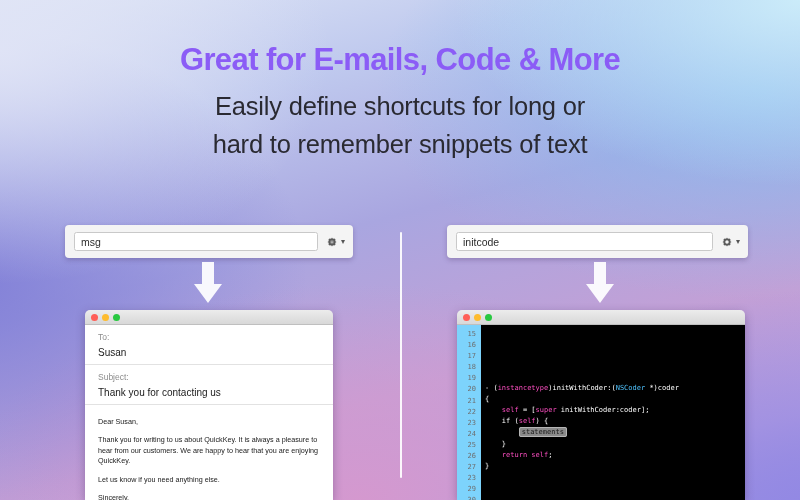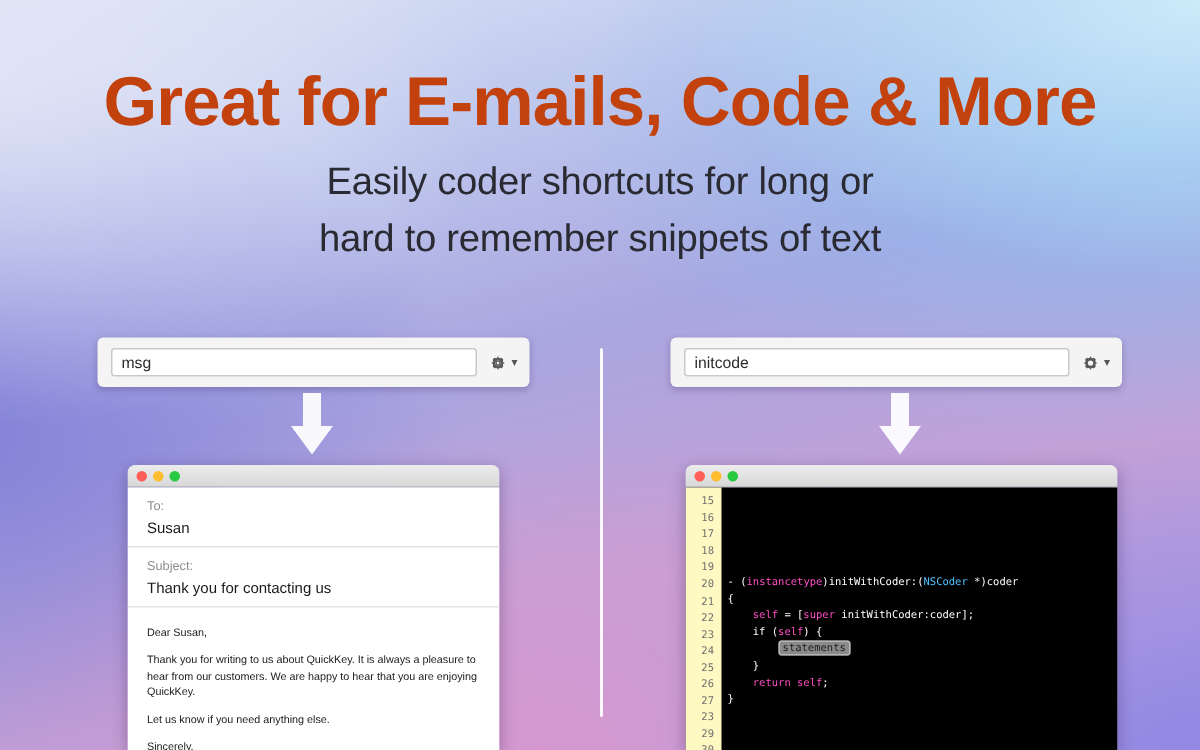--- a/index.html
+++ b/index.html
@@ -13,22 +13,22 @@
       radial-gradient(ellipse 75% 85% at 0% 10%,    rgba(224,228,246,0.95) 0%, rgba(224,228,246,0) 55%),
       radial-gradient(ellipse 70% 80% at -5% 55%,   rgba(124,122,214,0.92) 0%, rgba(124,122,214,0) 62%),
       radial-gradient(ellipse 80% 70% at 45% 100%,  rgba(214,152,206,0.95) 0%, rgba(214,152,206,0) 62%),
       radial-gradient(ellipse 60% 70% at 100% 100%, rgba(146,136,228,0.92) 0%, rgba(146,136,228,0) 60%),
       linear-gradient(165deg, #dfe6f6 0%, #bfc9ee 22%, #a9a6e0 45%, #c3a0d6 70%, #b79fdf 88%, #9a90e0 100%);
   }
 
   
   .headline-wrap { position:absolute; left:0; top:44px; width:800px; text-align:center; }
   .headline {
-    font-size:46px; font-weight:bold; letter-spacing:-0.6px;
-    color:#c2410c; line-height:1.0;
+    font-size:31px; font-weight:bold; letter-spacing:-0.6px;
+    color:#8b5cf6; line-height:1.0;
   }
   .subhead {
     margin-top:13px;
     font-size:25.5px; font-weight:400; color:#2a2a32;
     line-height:1.48; letter-spacing:-0.2px;
   }
 
   
   .divider {
     position:absolute; left:400px; top:232px; width:2px; height:246px;
@@ -91,39 +91,39 @@
   .mail-text { padding:12px 13px 0 13px; font-size:7.2px; color:#1a1a1a; line-height:1.45; }
   .mail-text p { margin-bottom:8px; }
   .mail-text p:last-child { margin-bottom:0; }
 
   
   .code-body {
     background:#000; height:175px; display:flex;
     font-family:"DejaVu Sans Mono", monospace; font-size:7px;
   }
   .gutter {
-    width:24px; flex-shrink:0; background:#fef9c3;
+    width:24px; flex-shrink:0; background:#7dd3fc;
     padding-top:4px; text-align:right; padding-right:5px;
     color:#6e6e6e; line-height:11.1px;
   }
   .code-lines { flex:1; padding-top:19px; padding-left:4px; line-height:11.1px; color:#ffffff; white-space:pre;margin-top:28px; }
   .kw  { color:#ff4fc3; }
   .cls { color:#4fc3ff; }
   .tok {
     background:#8a8a8a; color:#1a1a1a; border-radius:2px;
     padding:0 2px; border:1px solid #b5b5b5;
   }
 </style>
 </head>
 <body>
 
 <div class="headline-wrap">
   <div class="headline">Great for E-mails, Code &amp; More</div>
   <div class="subhead">
-    <div>Easily coder shortcuts for long or</div>
+    <div>Easily define shortcuts for long or</div>
     <div>hard to remember snippets of text</div>
   </div>
 </div>
 
 <div class="divider"></div>
 
 <div class="searchbar left">
   <div class="search-field">msg</div>
   <div class="gear-wrap">
     <svg class="gear-icon" viewBox="0 0 24 24">

